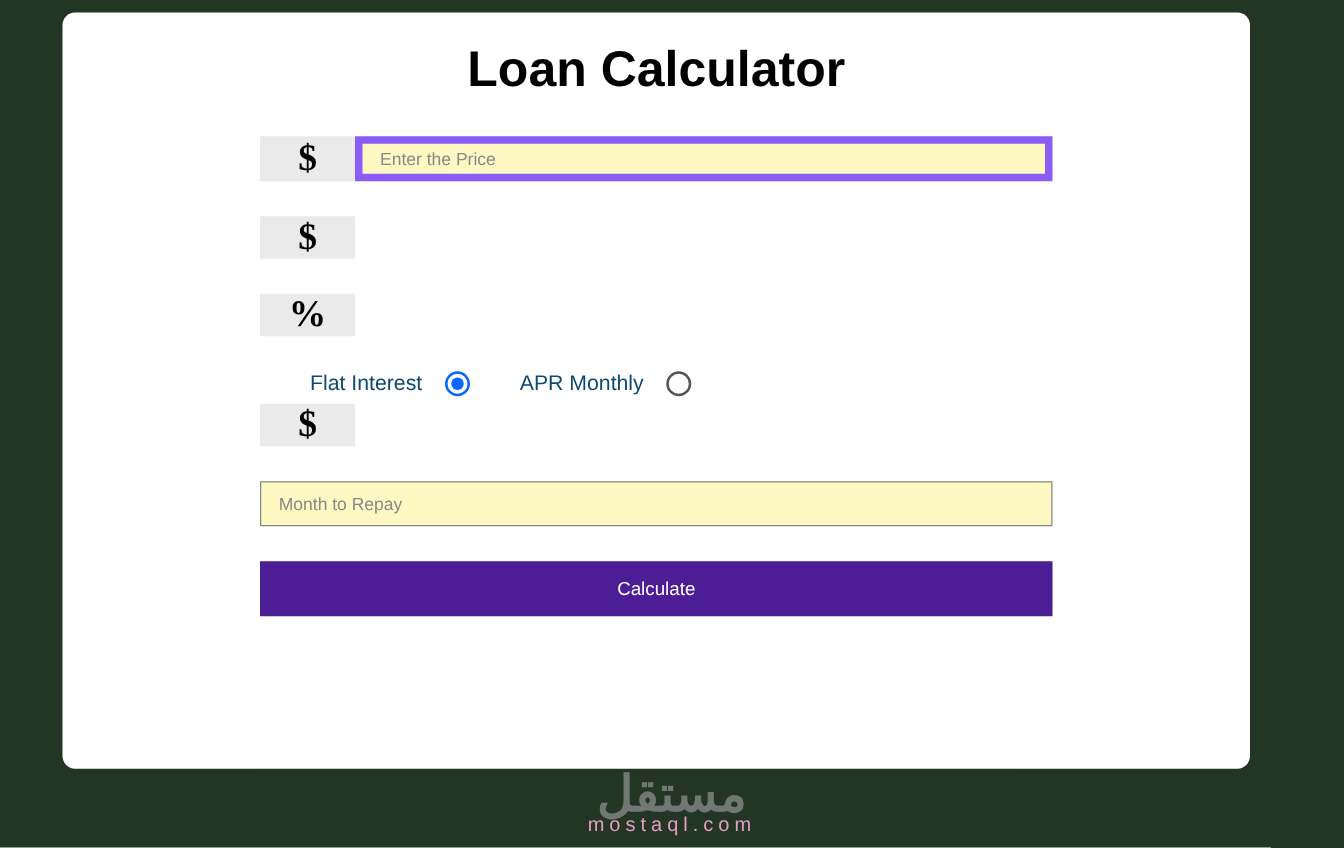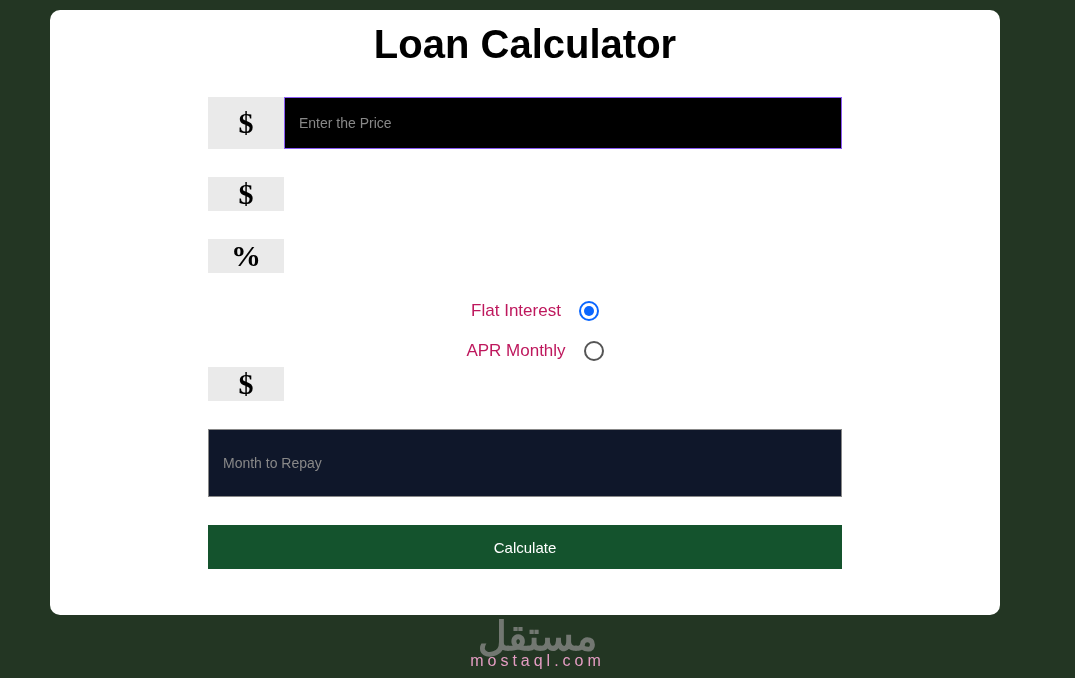--- a/index.html
+++ b/index.html
@@ -16,21 +16,21 @@
     position: relative;
   }
   .card {
     background: #ffffff;
     border-radius: 10px;
     position: absolute;
     left: 50px;
     top: 10px;
     width: 950px;
     height: 605px;
-    padding-top: 12px;
+    padding-top: 24px;
   }
   .title {
     font-size: 40px;
     font-weight: 700;
     text-align: center;
     color: #000;
     margin-bottom: 30px;
   }
   .form {
     width: 634px;
@@ -47,47 +47,45 @@
     display: flex;
     align-items: center;
     justify-content: center;
     font-size: 30px;
     font-weight: 700;
     font-family: "Times New Roman", serif;
     color: #000;
   }
   .input-box {
     flex: 1;
-    height: 52px;
-    border: 1px solid #8b5cf6;
+    height: 36px;
+    border: 6px solid #8b5cf6;
     font-size: 14px;
     color: #888;
     padding: 0 14px;
-    background: #000000;
+    background: #fef9c3;
     outline: none;
   }
   .input-box-full {
     width: 100%;
-    height: 68px;
+    height: 36px;
     border: 1px solid #888;
     font-size: 14px;
     color: #888;
     padding: 0 14px;
-    background: #0f172a;
+    background: #fef9c3;
     outline: none;
   }
   .radios {
     display: flex;
-    align-items: center;
     gap: 20px;
     padding-left: 40px;
     margin-bottom: 6px;
     font-size: 17px;
-    color: #be185d;
-    flex-direction: column;
+    color: #0c4a6e;
   }
   .radio-item {
     display: flex;
     align-items: center;
     gap: 18px;
     margin-right: 20px;
   }
   .radio-circle {
     width: 20px;
     height: 20px;
@@ -112,21 +110,21 @@
     margin-top: 0;
     margin-bottom: 28px;
   }
   .row-repay {
     margin-bottom: 28px;
   }
   .calculate {
     display: block;
     width: 100%;
     height: 44px;
-    background: #14532d;
+    background: #4c1d95;
     color: #fff;
     border: none;
     font-size: 15px;
     cursor: pointer;
   }
   
   .watermark {
     position: absolute;
     left: 50%;
     transform: translateX(-50%);

